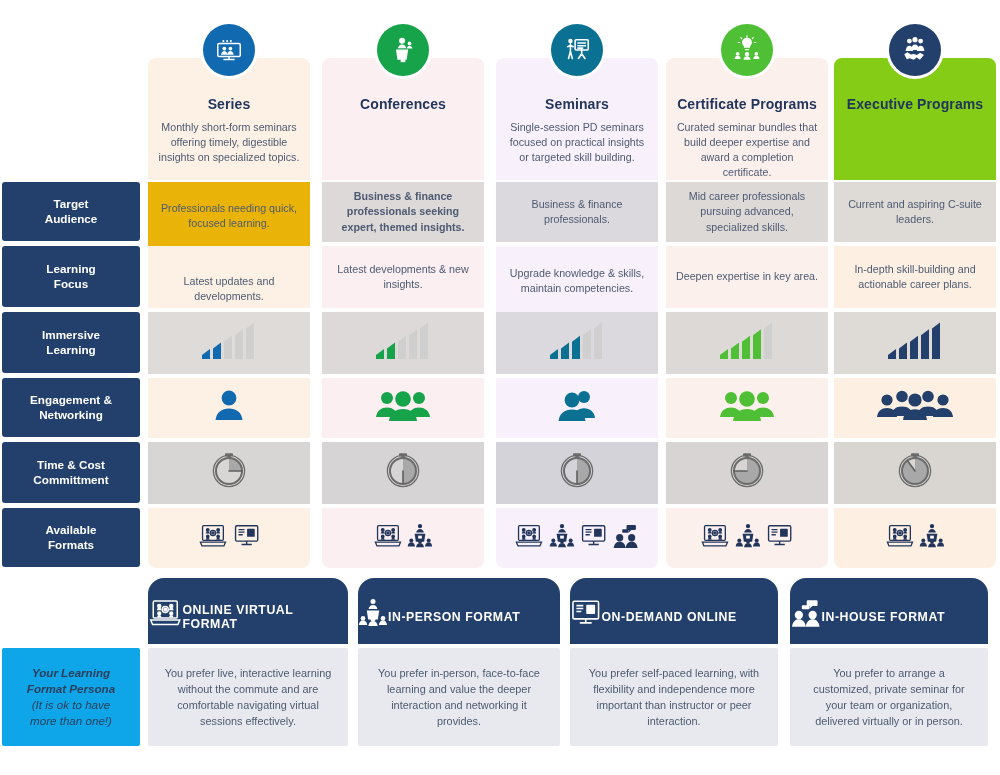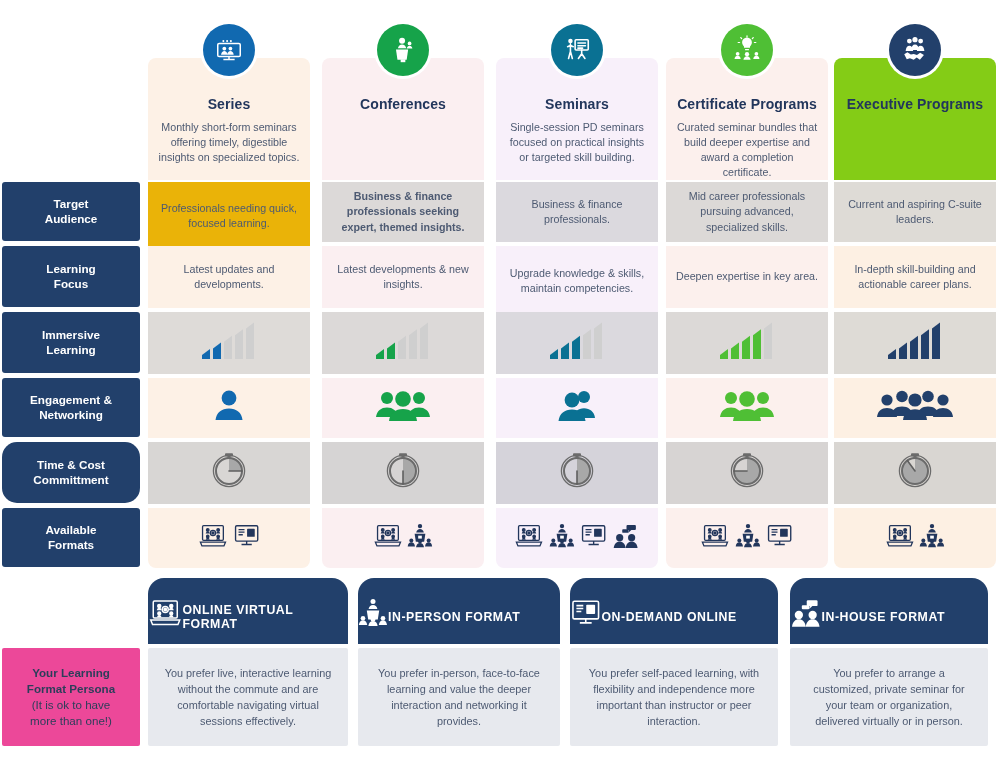--- a/index.html
+++ b/index.html
@@ -67,36 +67,36 @@
   }
   .persona-body{
     position:absolute;top:648px;height:98px;
     background:#e7e9ee;border-radius:2px;
     display:flex;align-items:center;justify-content:center;
     text-align:center;padding:6px 14px;box-sizing:border-box;
     font-size:10.9px;line-height:1.47;color:#4d5a72;
   }
   .persona-left{
     position:absolute;left:2px;top:648px;width:138px;height:98px;
-    background:#ec4899;border-radius:2px;
+    background:#0ea5e9;border-radius:2px;
     display:flex;flex-direction:column;align-items:center;justify-content:center;
-    text-align:center;font-size:11.6px;line-height:1.4;color:#2c3e5a;
+    text-align:center;font-size:11.6px;line-height:1.4;color:#2c3e5a;font-style:italic;
   }
   .persona-left .b{font-weight:bold;}
   svg{overflow:visible;}
 </style>
 </head>
 <body>
 
 <div class="page">
   <div id="layer-cells">
       <div class="cell" style="left: 148px; top: 182px; height: 68px; background: #eab308;">
         <span>Professionals needing quick, focused learning.</span>
       </div>
-      <div class="cell" style="left: 148px; top: 246px; height: 62px; background: rgb(253, 241, 230);">
+      <div class="cell" style="left: 148px; top: 246px; height: 62px; background: rgb(253, 241, 230); align-items: flex-end;">
         <span>Latest updates and developments.</span>
       </div>
       <div class="cell icon" style="left: 148px; top: 312px; height: 62px; background: rgb(222, 219, 216);">
         <span><svg width="62" height="40" viewBox="0 0 62 40">
             <path d="M4 38 L4 34 L12 28 L12 38 Z" fill="#1169b0"></path>
             <path d="M15 38 L15 27.4 L23 21.4 L23 38 Z" fill="#1169b0"></path>
             <path d="M26 38 L26 20.8 L34 14.8 L34 38 Z" fill="#cfcfcf"></path>
             <path d="M37 38 L37 14.200000000000003 L45 8.200000000000003 L45 38 Z" fill="#cfcfcf"></path>
             <path d="M48 38 L48 7.600000000000001 L56 1.6000000000000014 L56 38 Z" fill="#cfcfcf"></path>
           </svg></span>
@@ -522,21 +522,21 @@
       </div>
       <div class="rowlabel" style="top: 246px; height: 61px;">
         <div><span>Learning</span><br><span>Focus</span></div>
       </div>
       <div class="rowlabel" style="top: 312px; height: 61px;">
         <div><span>Immersive</span><br><span>Learning</span></div>
       </div>
       <div class="rowlabel" style="top: 378px; height: 59px;">
         <div><span>Engagement &amp;</span><br><span>Networking</span></div>
       </div>
-      <div class="rowlabel" style="top: 442px; height: 61px; border-radius: 15px;">
+      <div class="rowlabel" style="top: 442px; height: 61px;">
         <div><span>Time &amp; Cost</span><br><span>Committment</span></div>
       </div>
       <div class="rowlabel" style="top: 508px; height: 59px;">
         <div><span>Available</span><br><span>Formats</span></div>
       </div>
     </div>
   <div id="layer-persona">
       <div class="persona-left">
         <span class="b">Your Learning</span>
         <span class="b">Format Persona</span>

